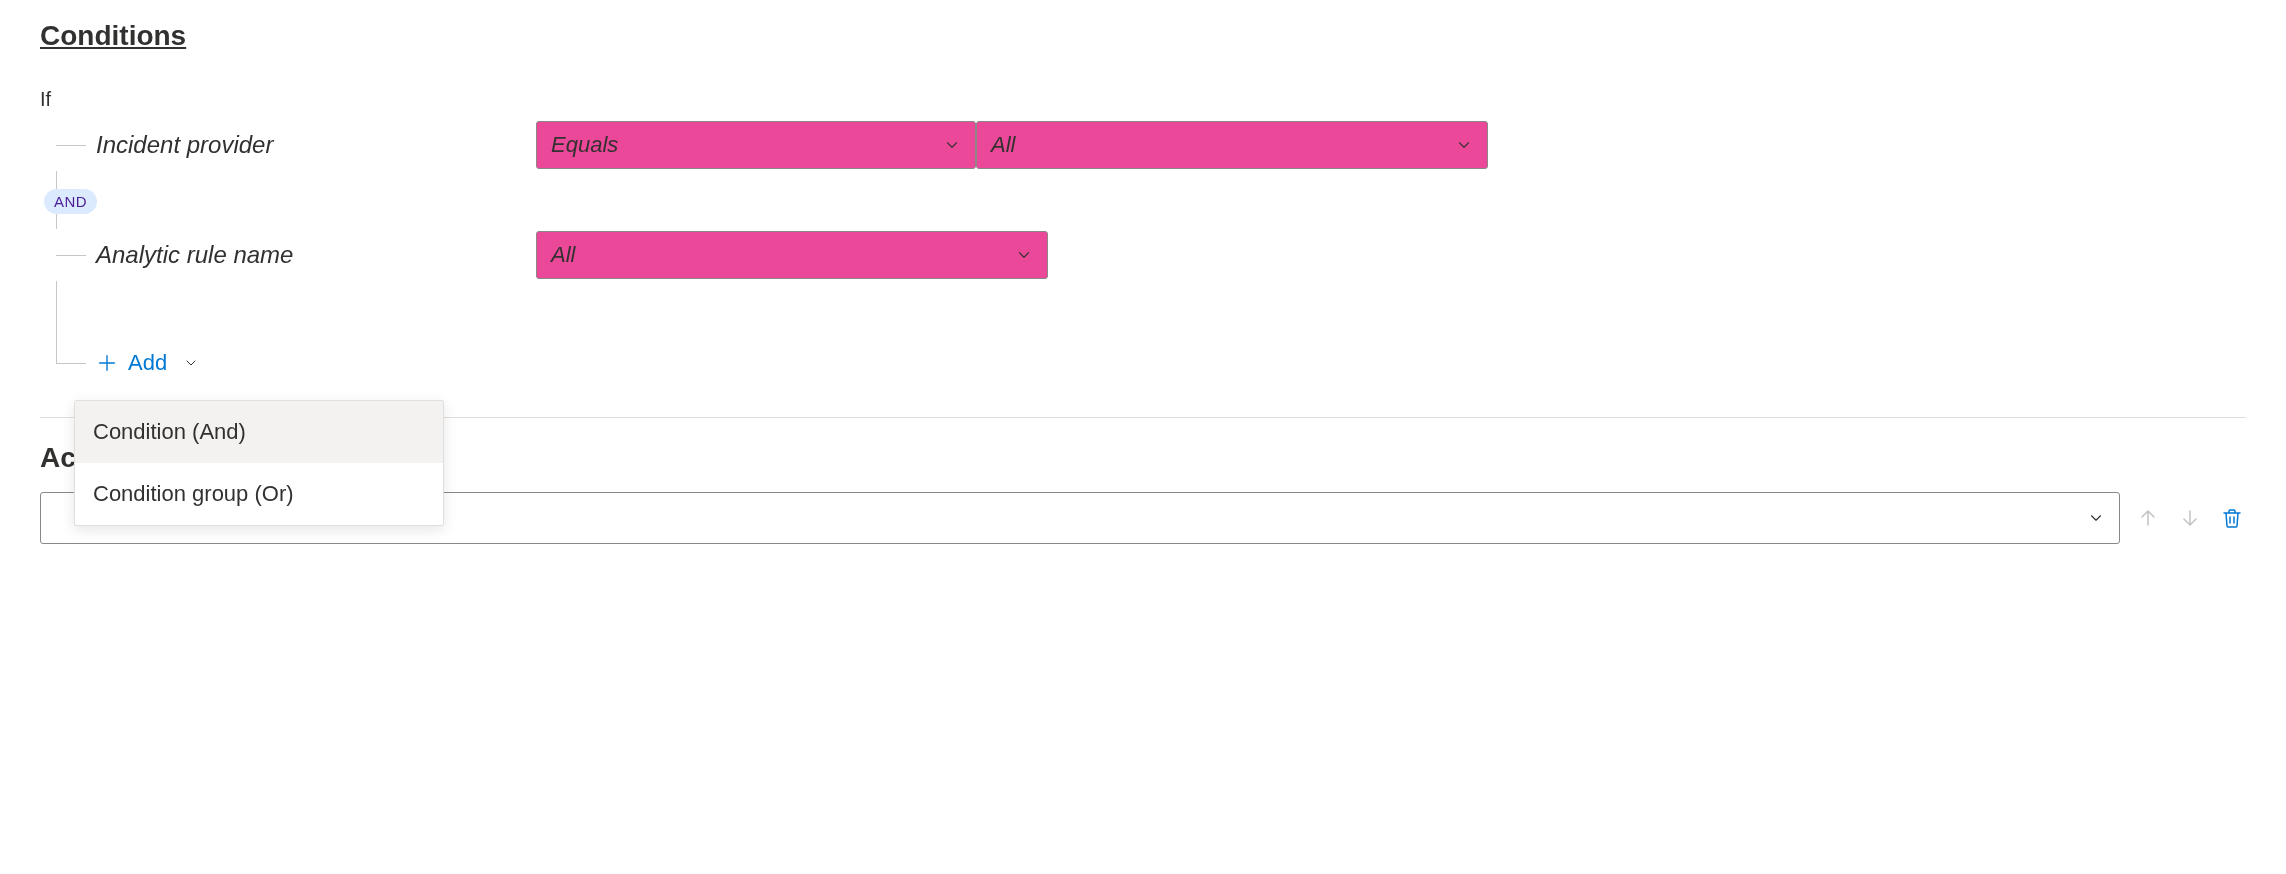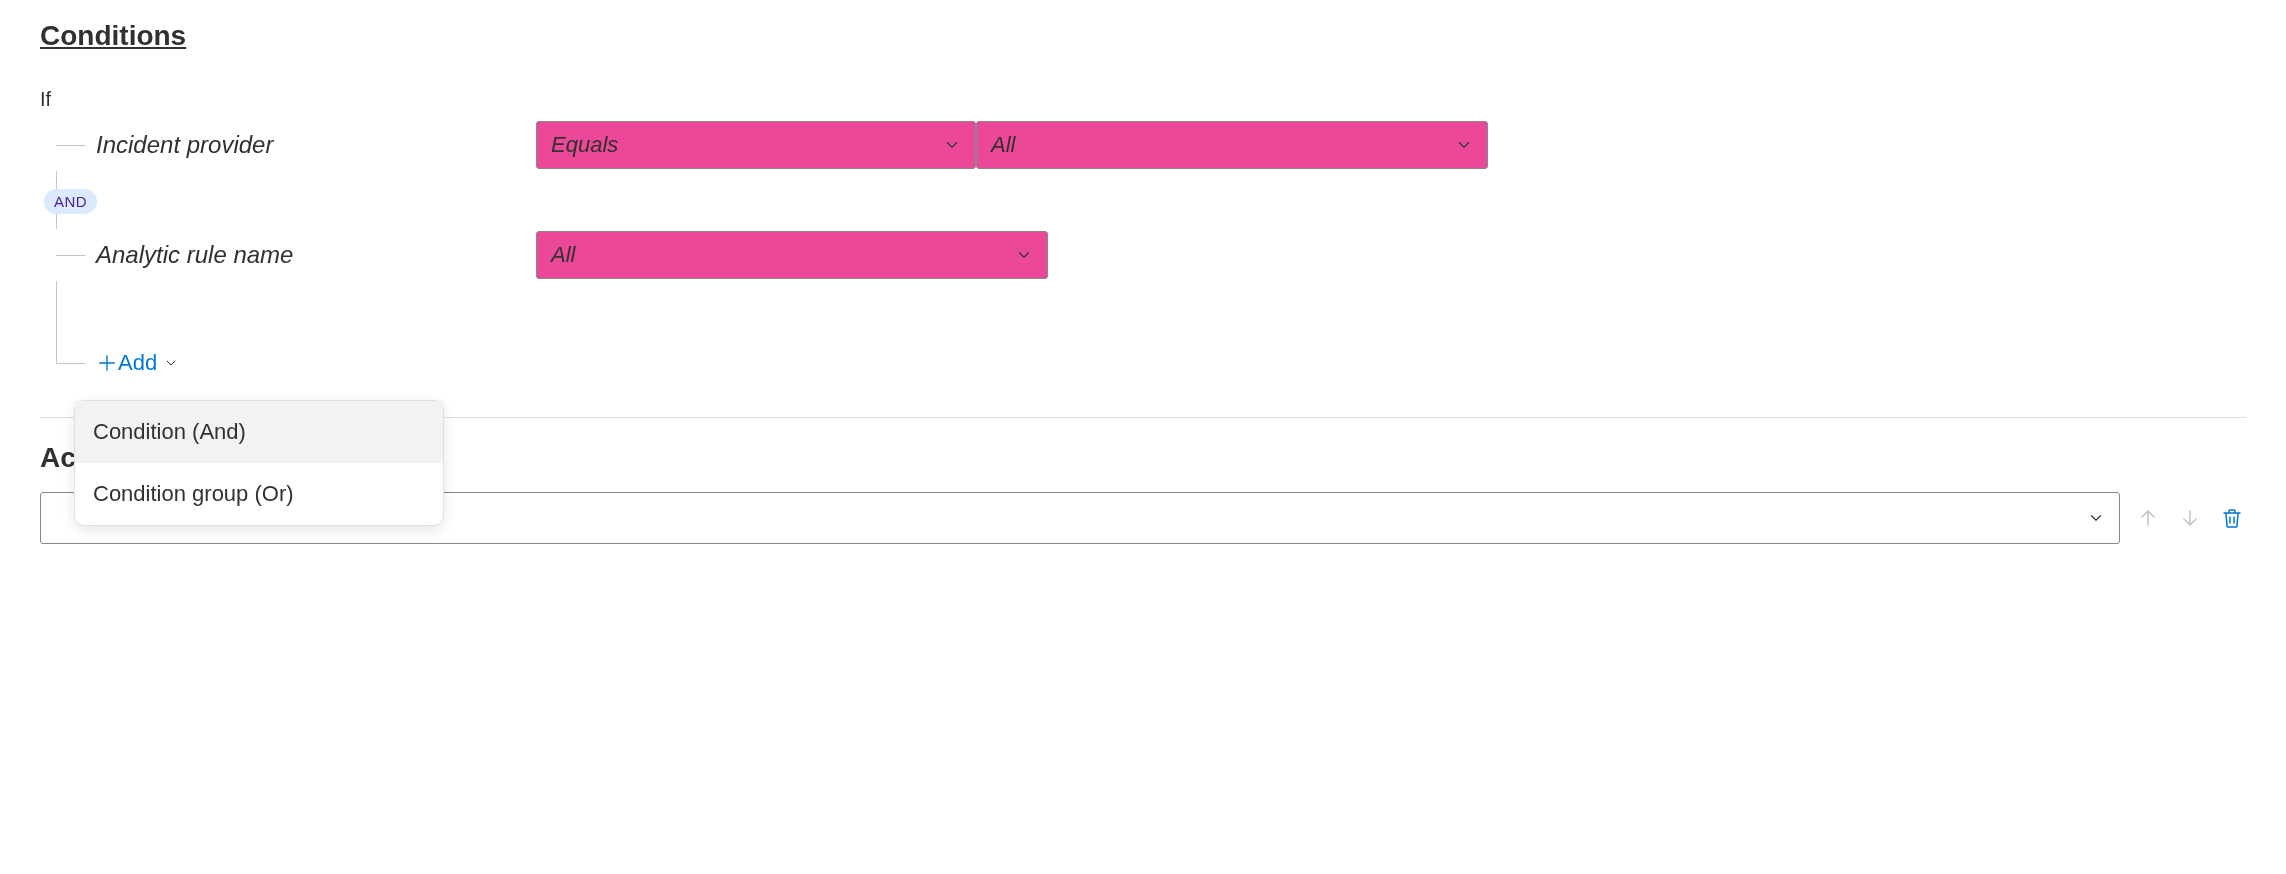--- a/index.html
+++ b/index.html
@@ -83,20 +83,21 @@
       position: absolute;
       left: 0;
       top: 0;
       bottom: 0;
       width: 1px;
       background: #c8c6c4;
     }
     .add-row {
       display: flex;
       align-items: center;
+      gap: 10px;
       padding-left: 40px;
       position: relative;
       height: 48px;
       color: #0078d4;
       font-size: 22px;
       cursor: pointer;
     }
     .add-row .tree-line {
       position: absolute;
       left: 0;
@@ -115,21 +116,21 @@
     }
     .plus-icon svg { width: 22px; height: 22px; display: block; stroke: #0078d4; }
     .add-row .chev { width: 16px; height: 16px; margin-left: 6px; }
     .add-row .chev svg path { stroke: #323130; }
     .menu {
       position: absolute;
       left: 74px;
       top: 400px;
       width: 370px;
       border: 1px solid #e1dfdd;
-      border-radius: 10px;
+      border-radius: 2px;
       background: #fff;
       box-shadow: 0 4px 14px rgba(0,0,0,0.1);
       z-index: 10;
     }
     .menu-item {
       padding: 18px 18px;
       font-size: 22px;
       cursor: pointer;
     }
     .menu-item.hover { background: #f3f2f1; }

